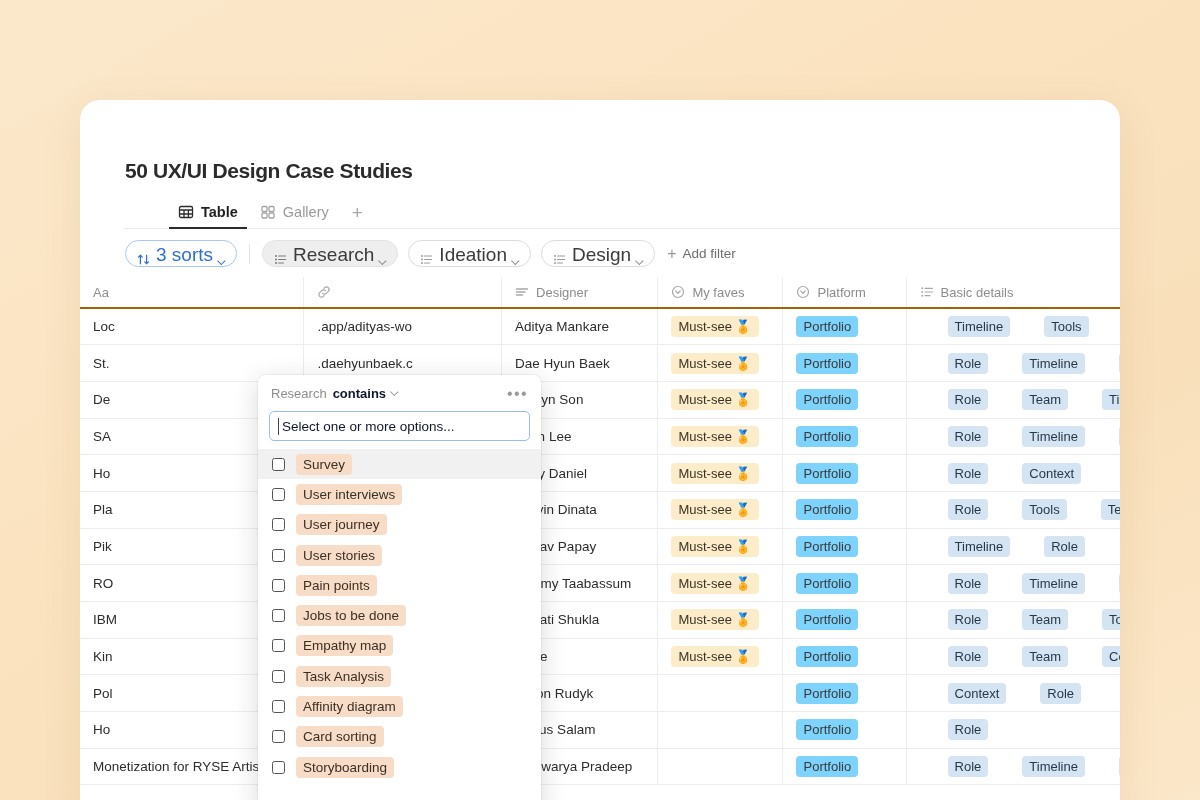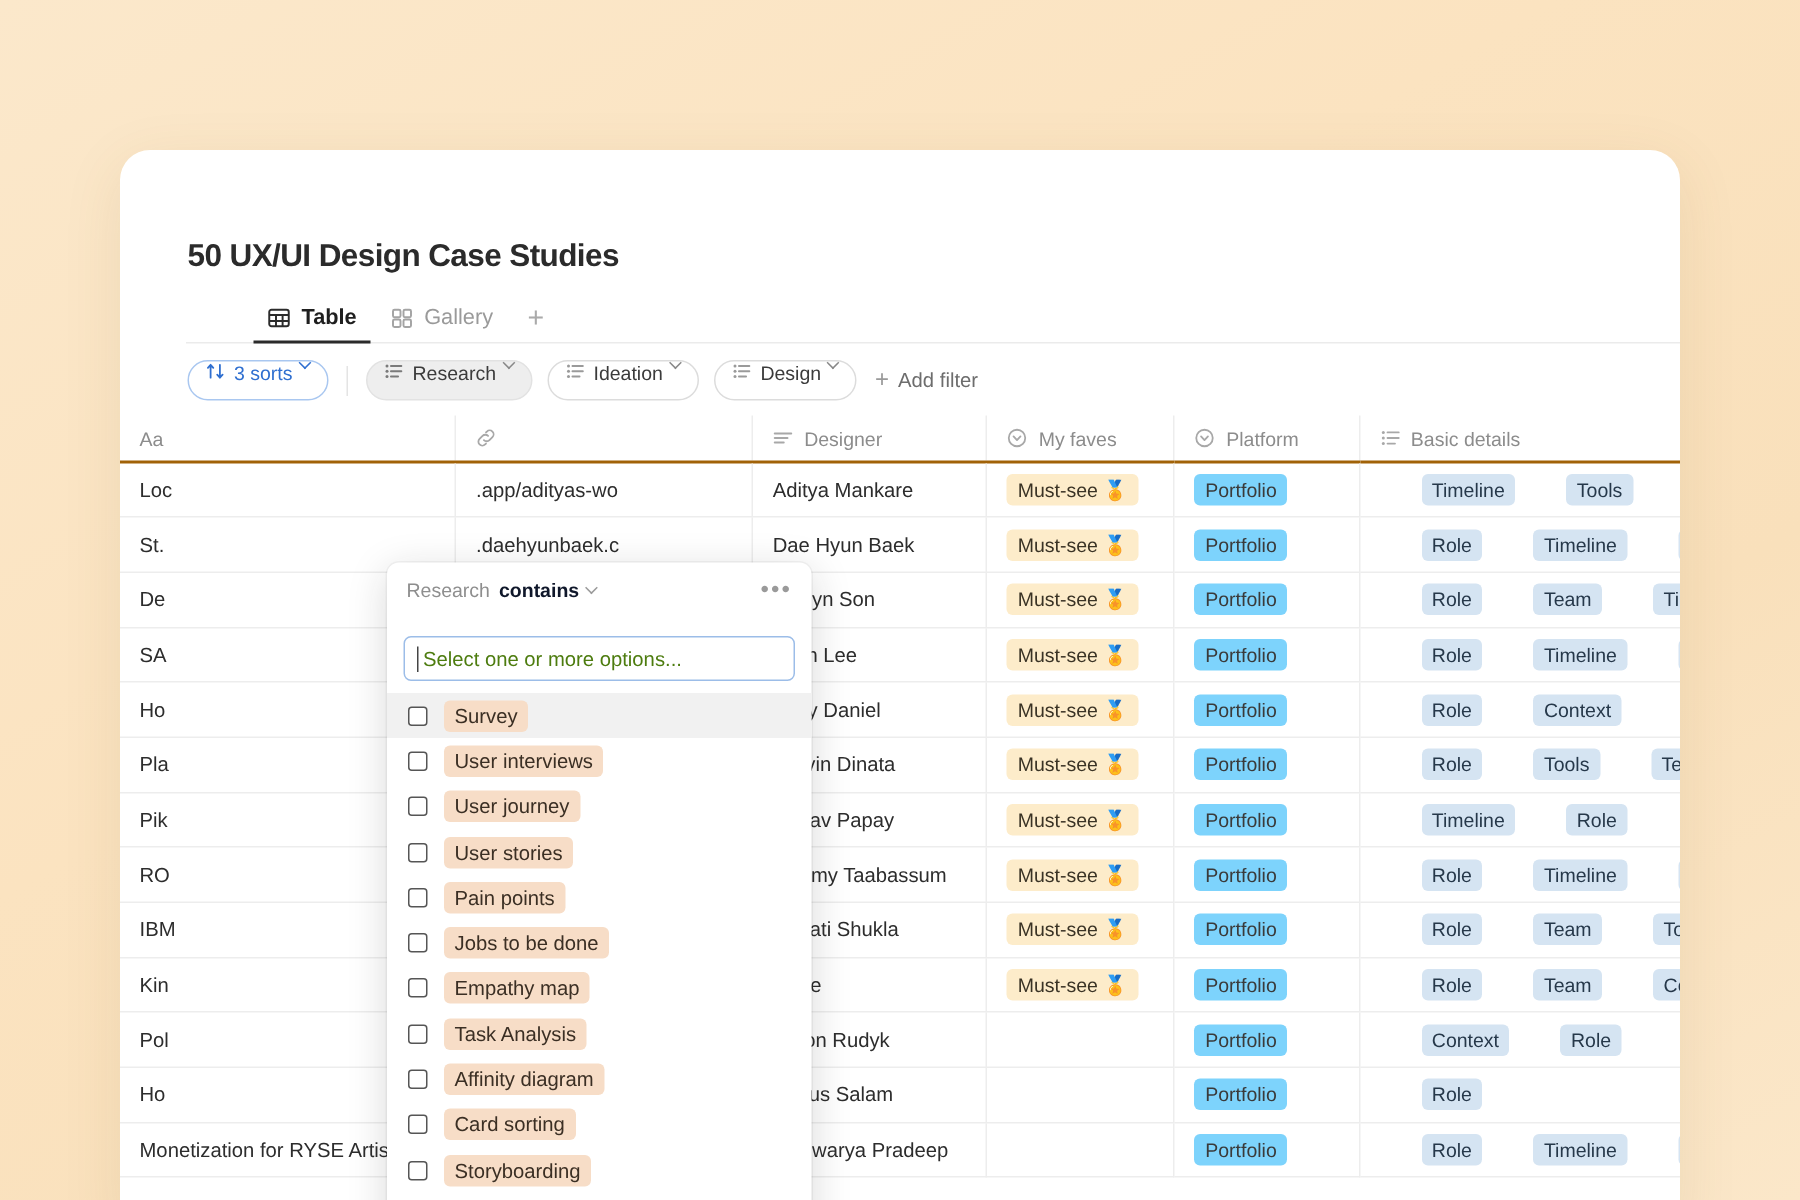--- a/index.html
+++ b/index.html
@@ -62,24 +62,24 @@
     line-height: 14px; cursor: pointer;
   }
   .ico { display: inline-block; line-height: 0; }
 
   
   .filter-bar {
     display: flex; align-items: center; gap: 10px;
     padding: 11px 0 10px 45px;
   }
   .pill {
-    display: inline-flex; align-items: flex-start; gap: 6px;
+    display: inline-flex; align-items: flex-end; gap: 6px;
     height: 27px; padding: 0 11px;
     border: 1px solid #dcdcdc; border-radius: 14px;
-    font-size: 13px; color: #3b3b3b; background: #fff;
+    font-size: 19px; color: #3b3b3b; background: #fff;
     cursor: pointer; white-space: nowrap;
   }
   .pill.sorts { border-color: #a9c7f0; color: #2f6fd0; }
   .pill.sorts .chev { border-color: #2f6fd0; }
   .pill.active { background: #eeeeee; border-color: #e2e2e2; }
   .chev {
     width: 6px; height: 6px; display: inline-block;
     border-right: 1.4px solid #888; border-bottom: 1.4px solid #888;
     transform: rotate(45deg) translate(-2px,-1px);
   }
@@ -138,24 +138,24 @@
   }
   .pop-head {
     display: flex; align-items: center; justify-content: space-between;
     padding: 11px 13px 6px 13px;
   }
   .pop-head-left { display: flex; align-items: center; gap: 6px; font-size: 13px; }
   .pop-field { color: #8e8e8e; }
   .pop-op { color: #0f172a; font-weight: bold; }
   .pop-dots { color: #9a9a9a; font-size: 16px; letter-spacing: 1.4px; cursor: pointer; line-height: 10px;}
   .pop-search {
-    margin: 17px 11px 8px 11px;
+    margin: 4px 11px 8px 11px;
     height: 30px; border: 1.6px solid #9cbde8; border-radius: 5px;
     display: flex; align-items: center; padding: 0 9px;
-    font-size: 13.5px; color: #4d7c0f; background: #fff;
+    font-size: 13.5px; color: #0f172a; background: #fff;
     position: relative;
   }
   .caret {
     position: absolute; left: 8px; top: 6px;
     width: 1px; height: 17px; background: #444;
   }
   .opt-list { padding-bottom: 4px; }
   .opt {
     display: flex; align-items: center; gap: 11px;
     height: 30.3px; padding: 0 14px; cursor: pointer;

